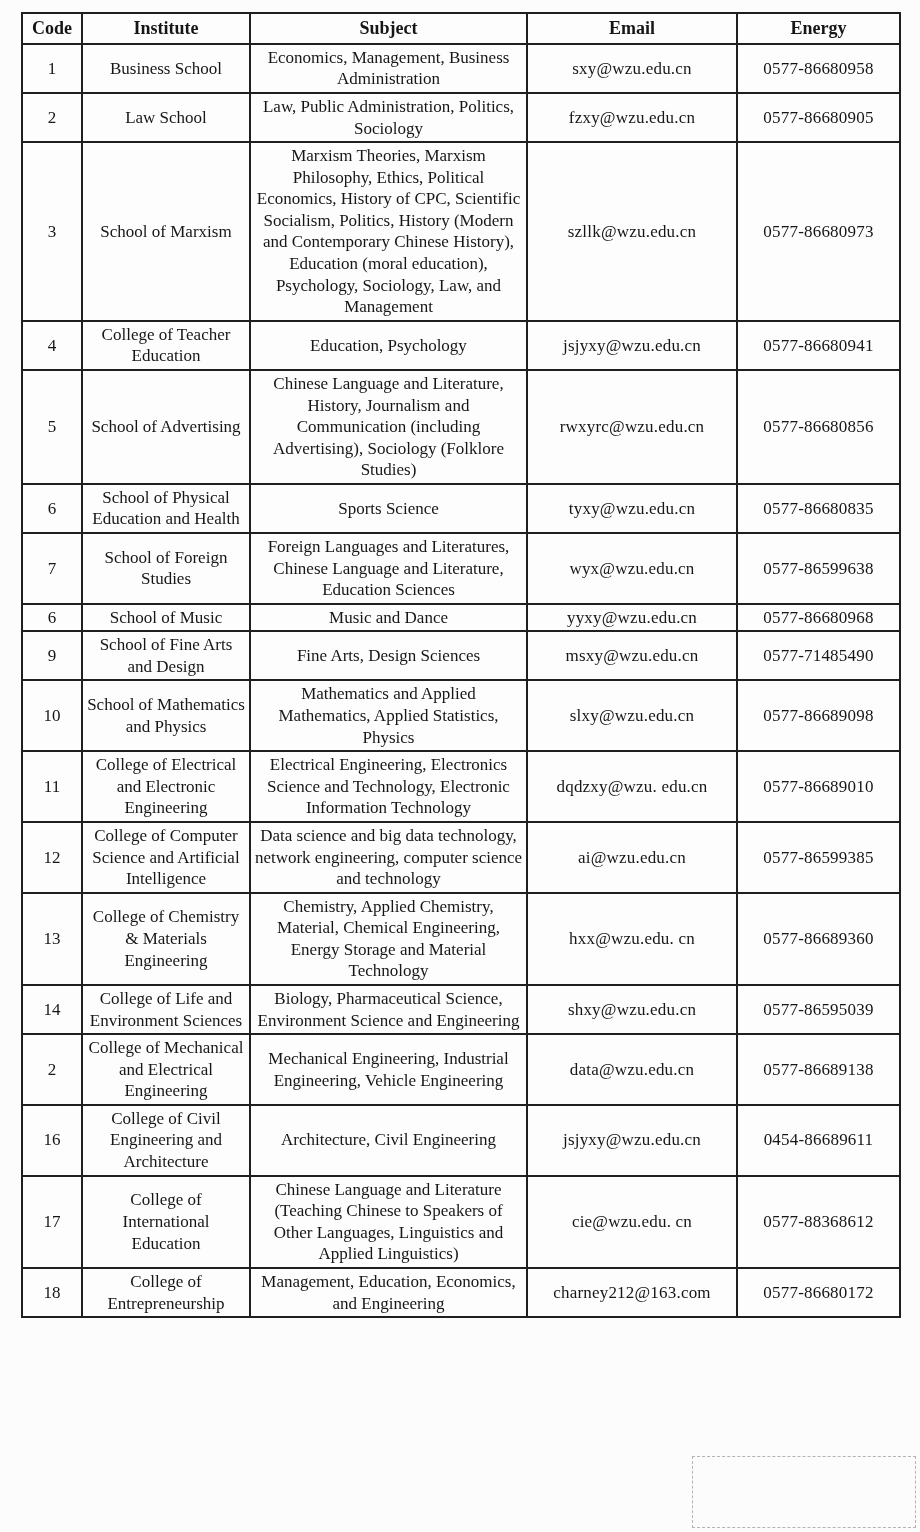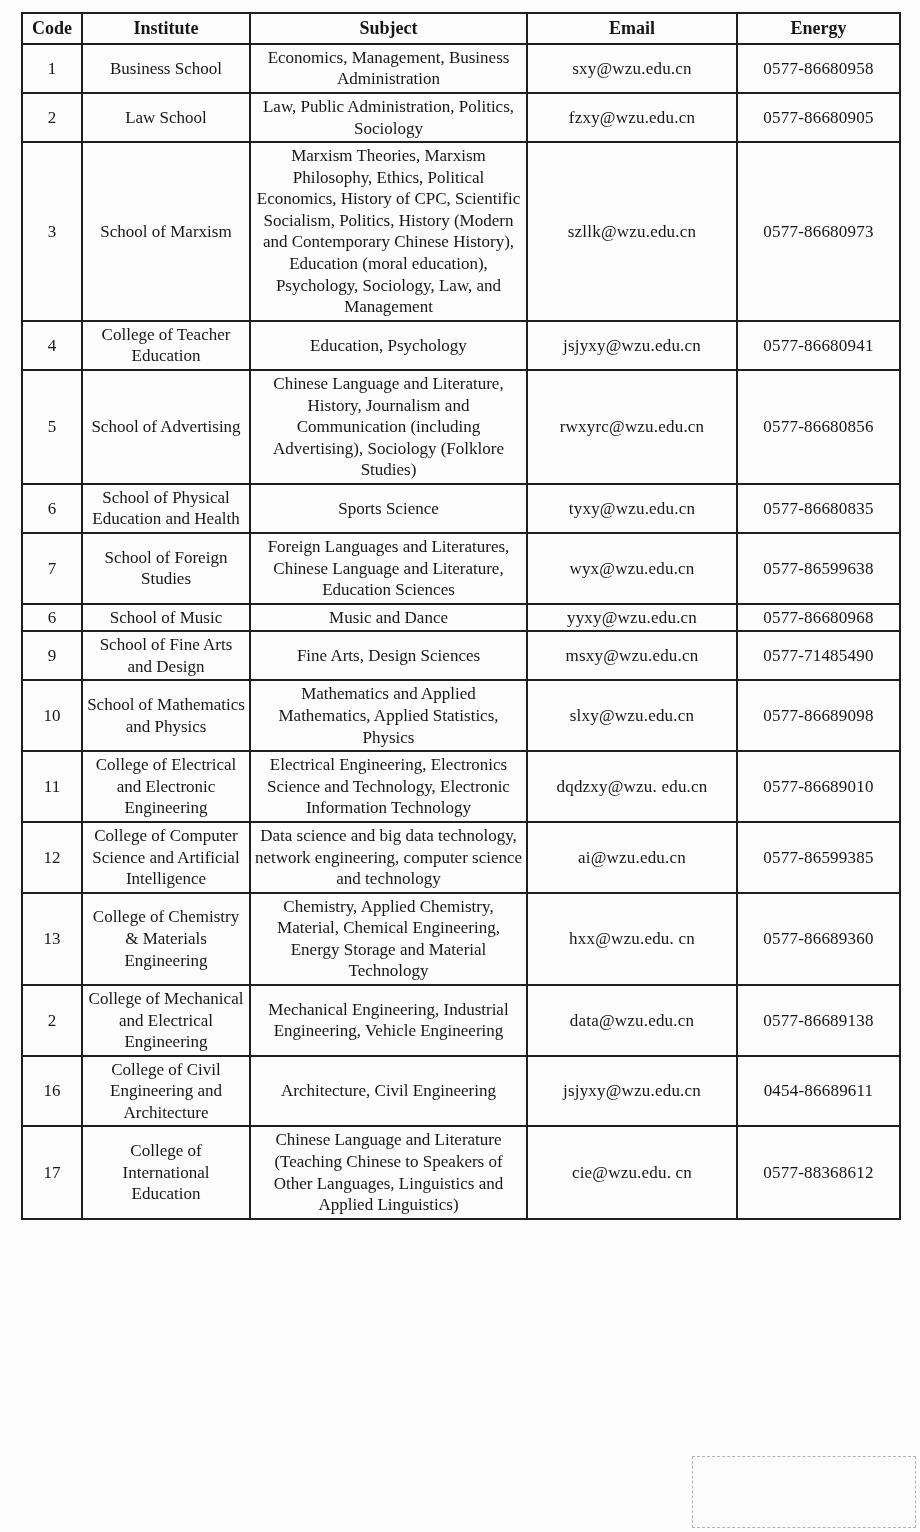--- a/index.html
+++ b/index.html
@@ -173,38 +173,52 @@
           <td class="cell-phone">0577-86599385</td>
         </tr>
         <tr>
           <td class="cell-code">13</td>
           <td class="cell-institute">College of Chemistry &amp; Materials Engineering</td>
           <td class="cell-subject">Chemistry, Applied Chemistry, Material, Chemical Engineering, Energy Storage and Material Technology</td>
           <td class="cell-email">hxx@wzu.edu. cn</td>
           <td class="cell-phone">0577-86689360</td>
         </tr>
         <tr>
+          <td class="cell-code">14</td>
+          <td class="cell-institute">College of Life and Environment Sciences</td>
+          <td class="cell-subject">Biology, Pharmaceutical Science, Environment Science and Engineering</td>
+          <td class="cell-email">shxy@wzu.edu.cn</td>
+          <td class="cell-phone">0577-86595039</td>
+        </tr>
+        <tr>
           <td class="cell-code">2</td>
           <td class="cell-institute">College of Mechanical and Electrical Engineering</td>
           <td class="cell-subject">Mechanical Engineering, Industrial Engineering, Vehicle Engineering</td>
           <td class="cell-email">data@wzu.edu.cn</td>
           <td class="cell-phone">0577-86689138</td>
         </tr>
         <tr>
           <td class="cell-code">16</td>
           <td class="cell-institute">College of Civil Engineering and Architecture</td>
           <td class="cell-subject">Architecture, Civil Engineering</td>
           <td class="cell-email">jsjyxy@wzu.edu.cn</td>
           <td class="cell-phone">0454-86689611</td>
         </tr>
         <tr>
           <td class="cell-code">17</td>
           <td class="cell-institute">College of International Education</td>
           <td class="cell-subject">Chinese Language and Literature (Teaching Chinese to Speakers of Other Languages, Linguistics and Applied Linguistics)</td>
           <td class="cell-email">cie@wzu.edu. cn</td>
           <td class="cell-phone">0577-88368612</td>
         </tr>
+        <tr>
+          <td class="cell-code">18</td>
+          <td class="cell-institute">College of Entrepreneurship</td>
+          <td class="cell-subject">Management, Education, Economics, and Engineering</td>
+          <td class="cell-email">charney212@163.com</td>
+          <td class="cell-phone">0577-86680172</td>
+        </tr>
       </tbody>
   </table>
 
   <div class="watermark-overlay"></div>
 
 </div>
 
 </body></html>

